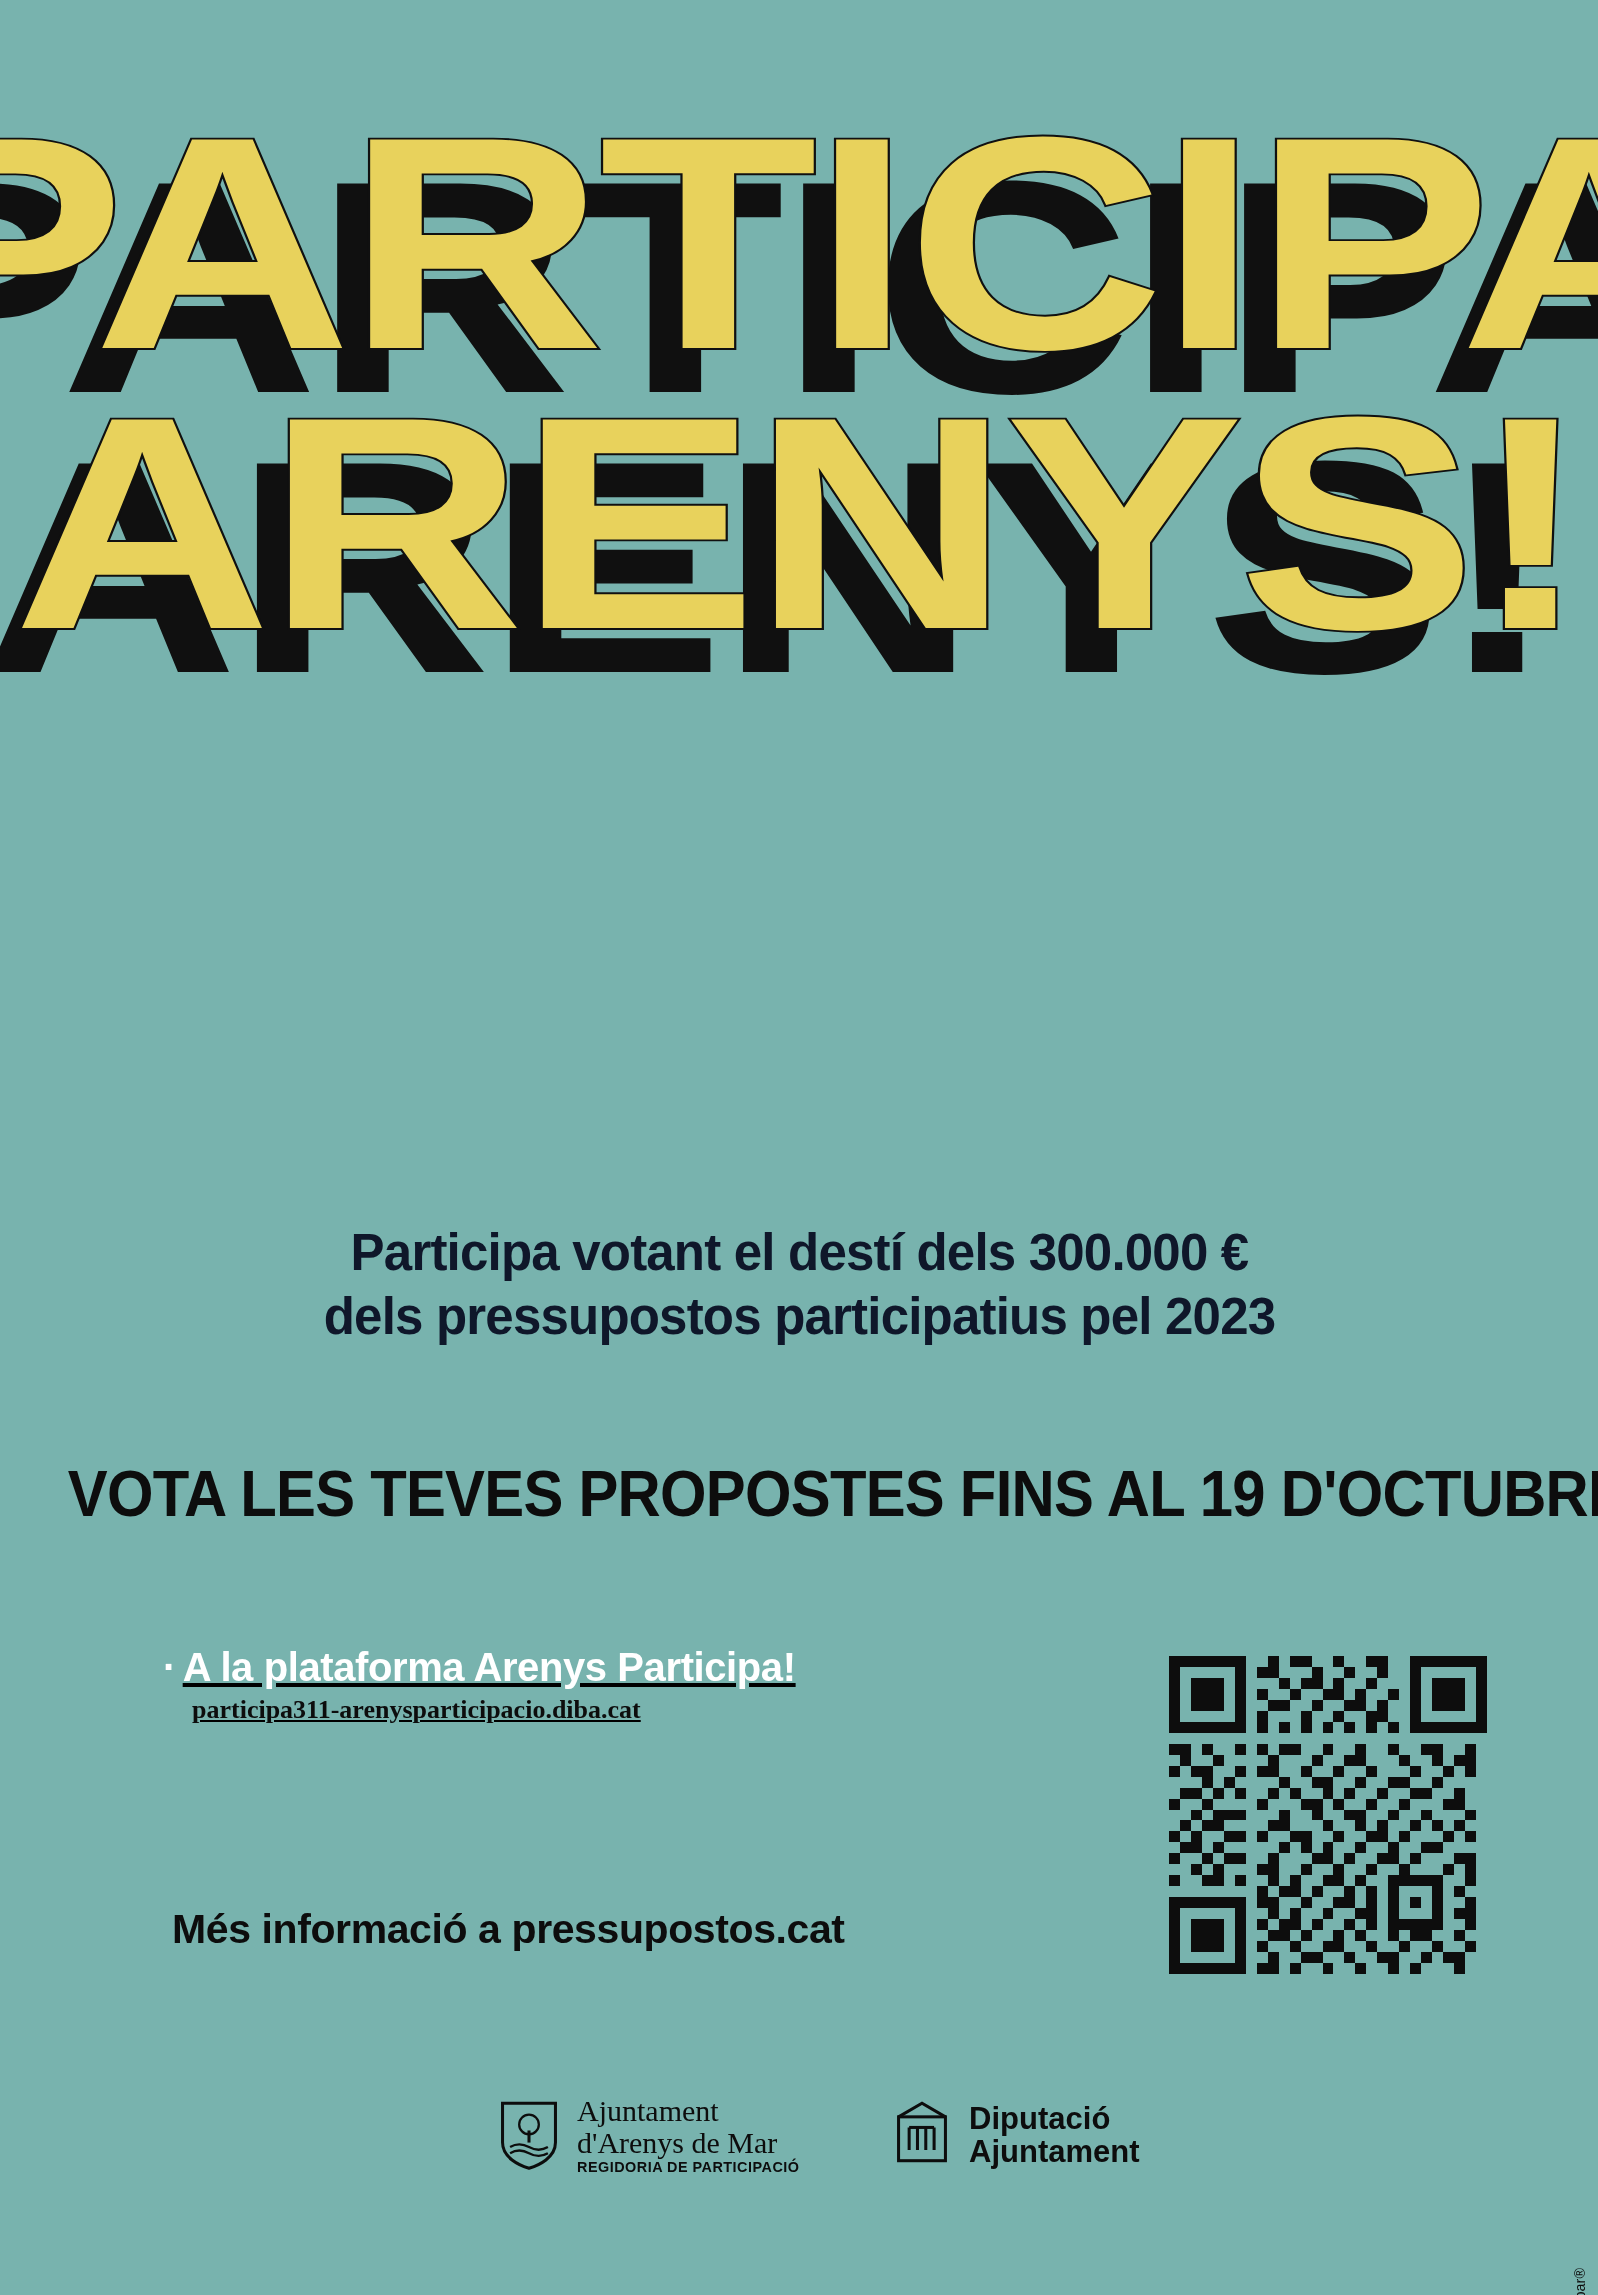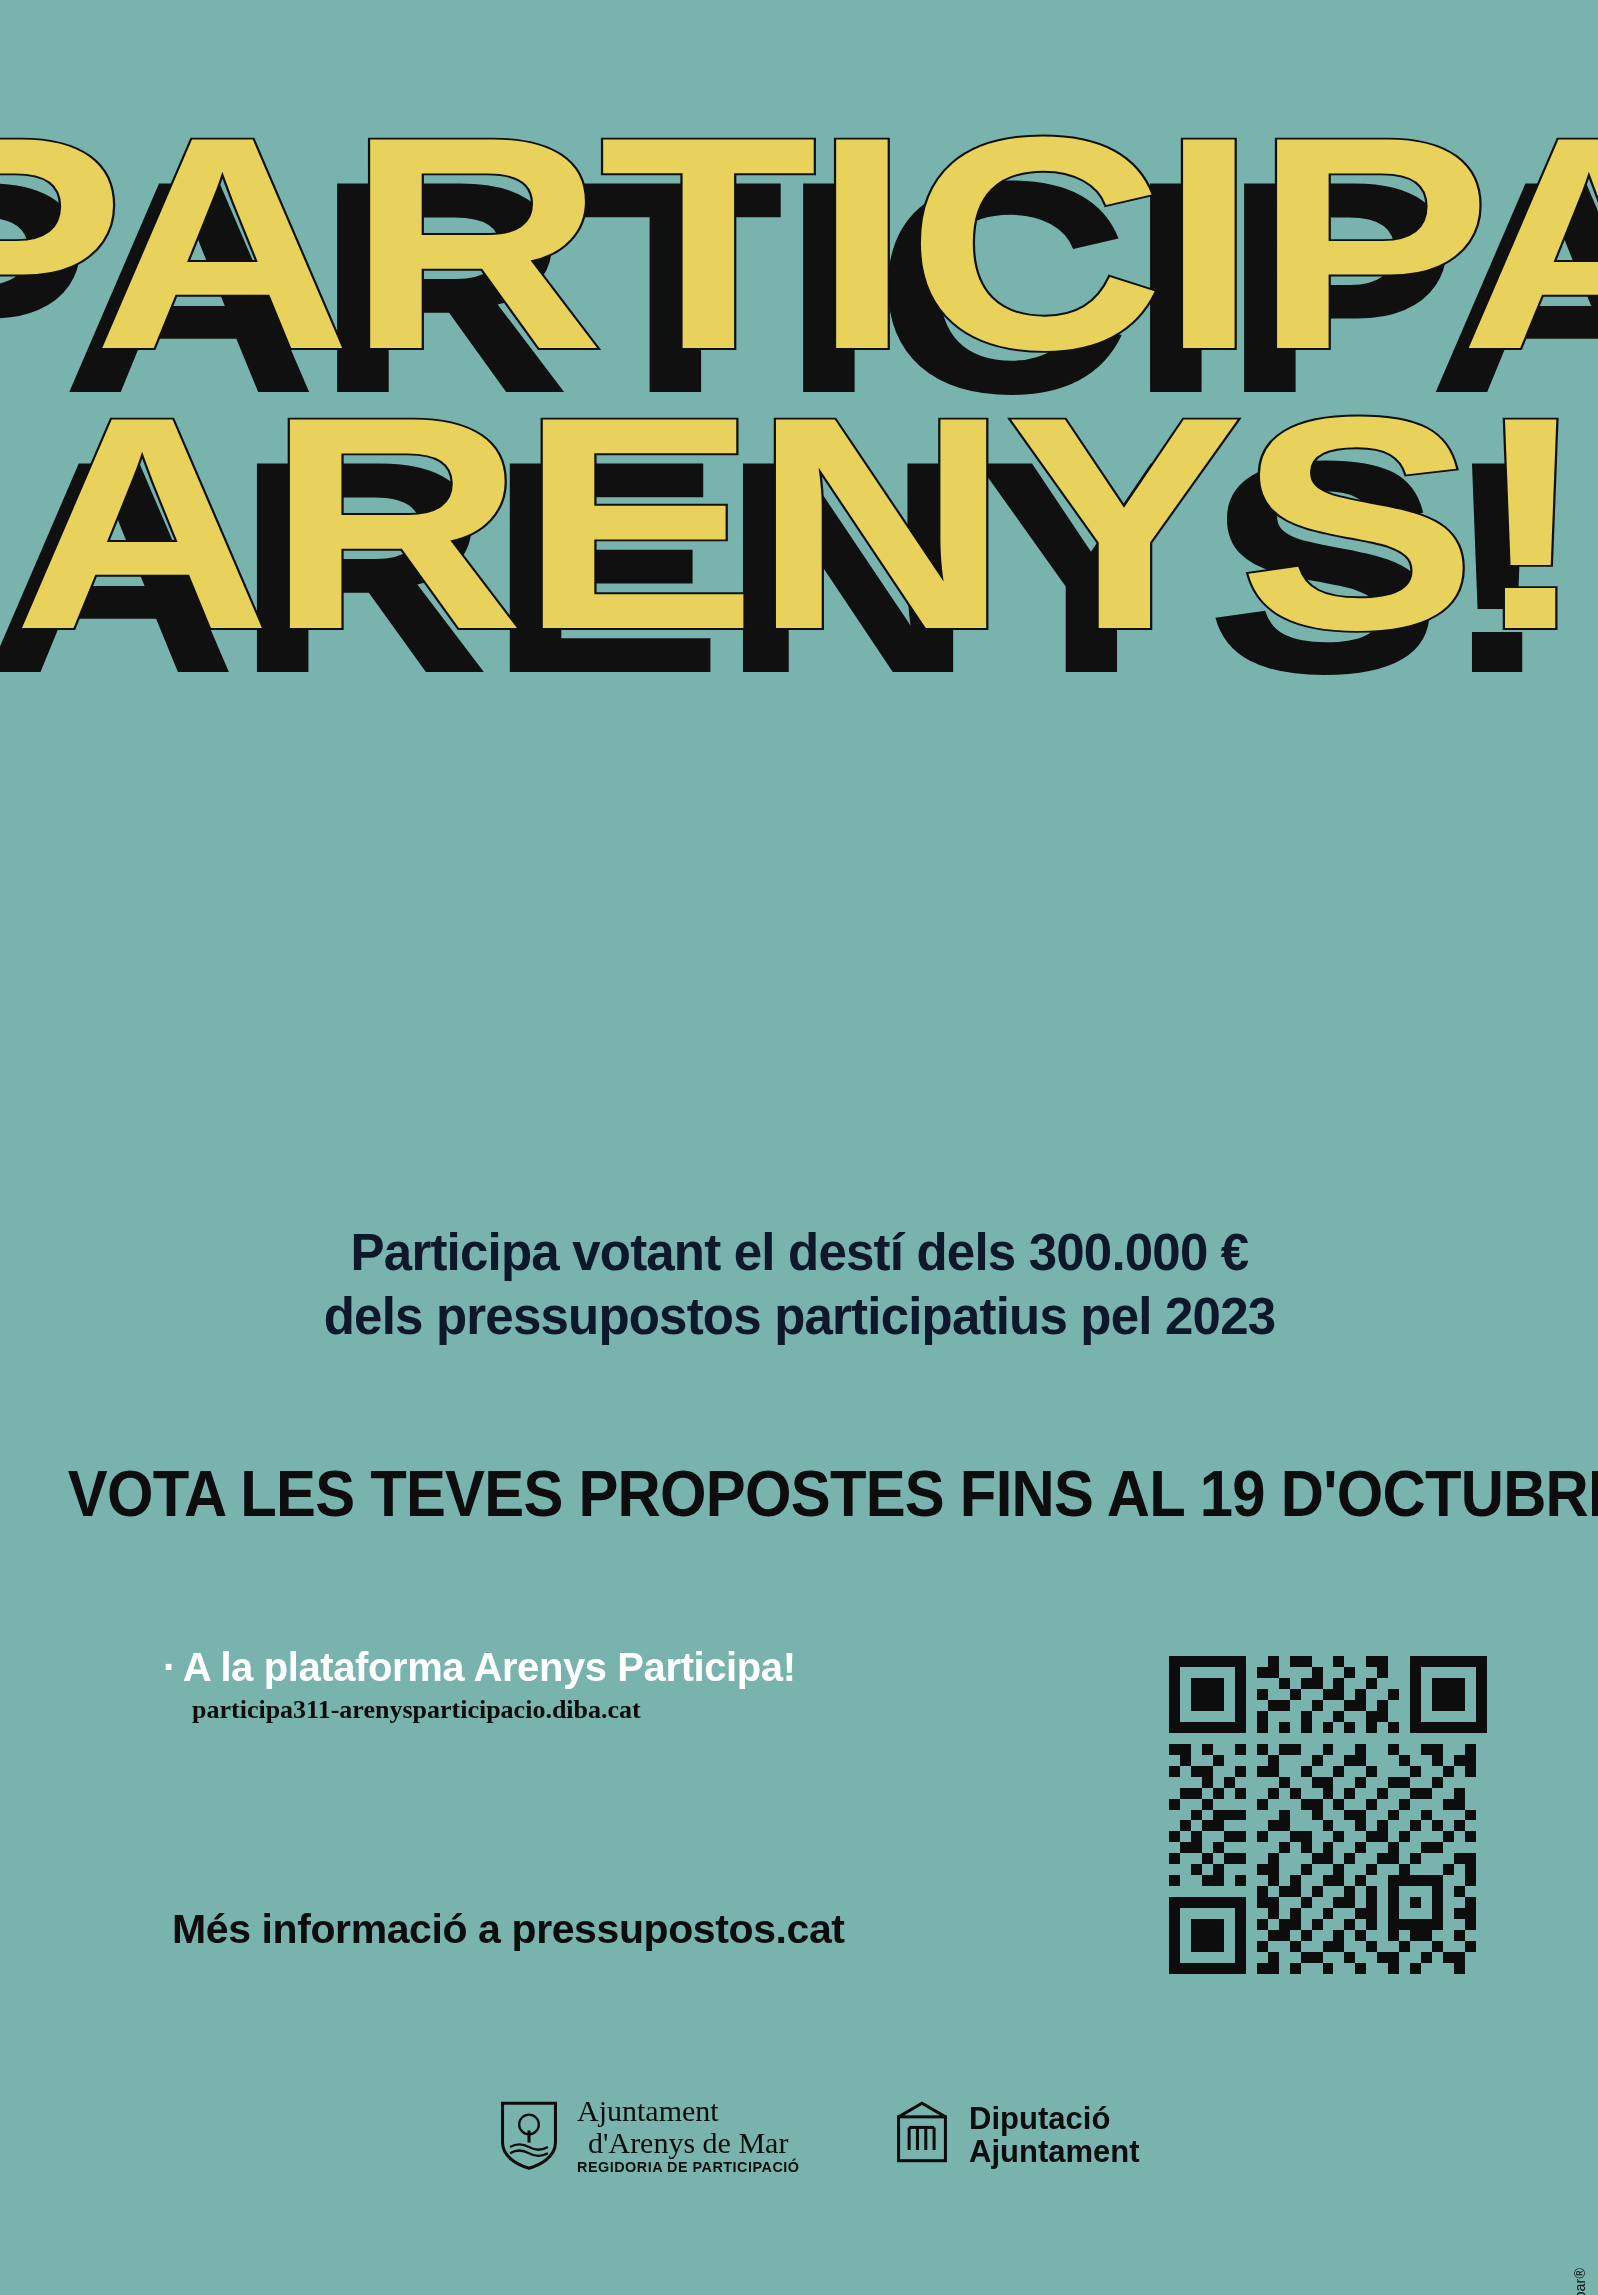--- a/index.html
+++ b/index.html
@@ -117,20 +117,21 @@
     display: inline-block;
     transform: scaleX(0.92);
   }
 
   
   .bullets {
     position: absolute;
     left: 163px;
     top: 1645px;
     width: 892px;
+    text-decoration: underline;
   }
   .bullet-row {
     color: #ffffff;
     font-weight: 700;
     font-size: 40px;
     letter-spacing: -0.4px;
     margin-bottom: 4.5px;
   }
   .bullet-dot {
     display: inline-block;
@@ -200,21 +201,20 @@
   }
   .logo-text-ajt .l1 {
     font-family: "Liberation Serif", serif;
     font-size: 30px;
     font-weight: 400;
   }
   .logo-text-ajt .l2 {
     font-family: "Liberation Serif", serif;
     font-size: 30px;
     font-weight: 400;
-    text-align: center;
   }
   .logo-text-ajt .l3 {
     font-family: "Liberation Sans", sans-serif;
     font-size: 14.4px;
     font-weight: 700;
     letter-spacing: 0.5px;
     margin-top: 2px;
   }
   .logo-text-diba {
     line-height: 1.08;

